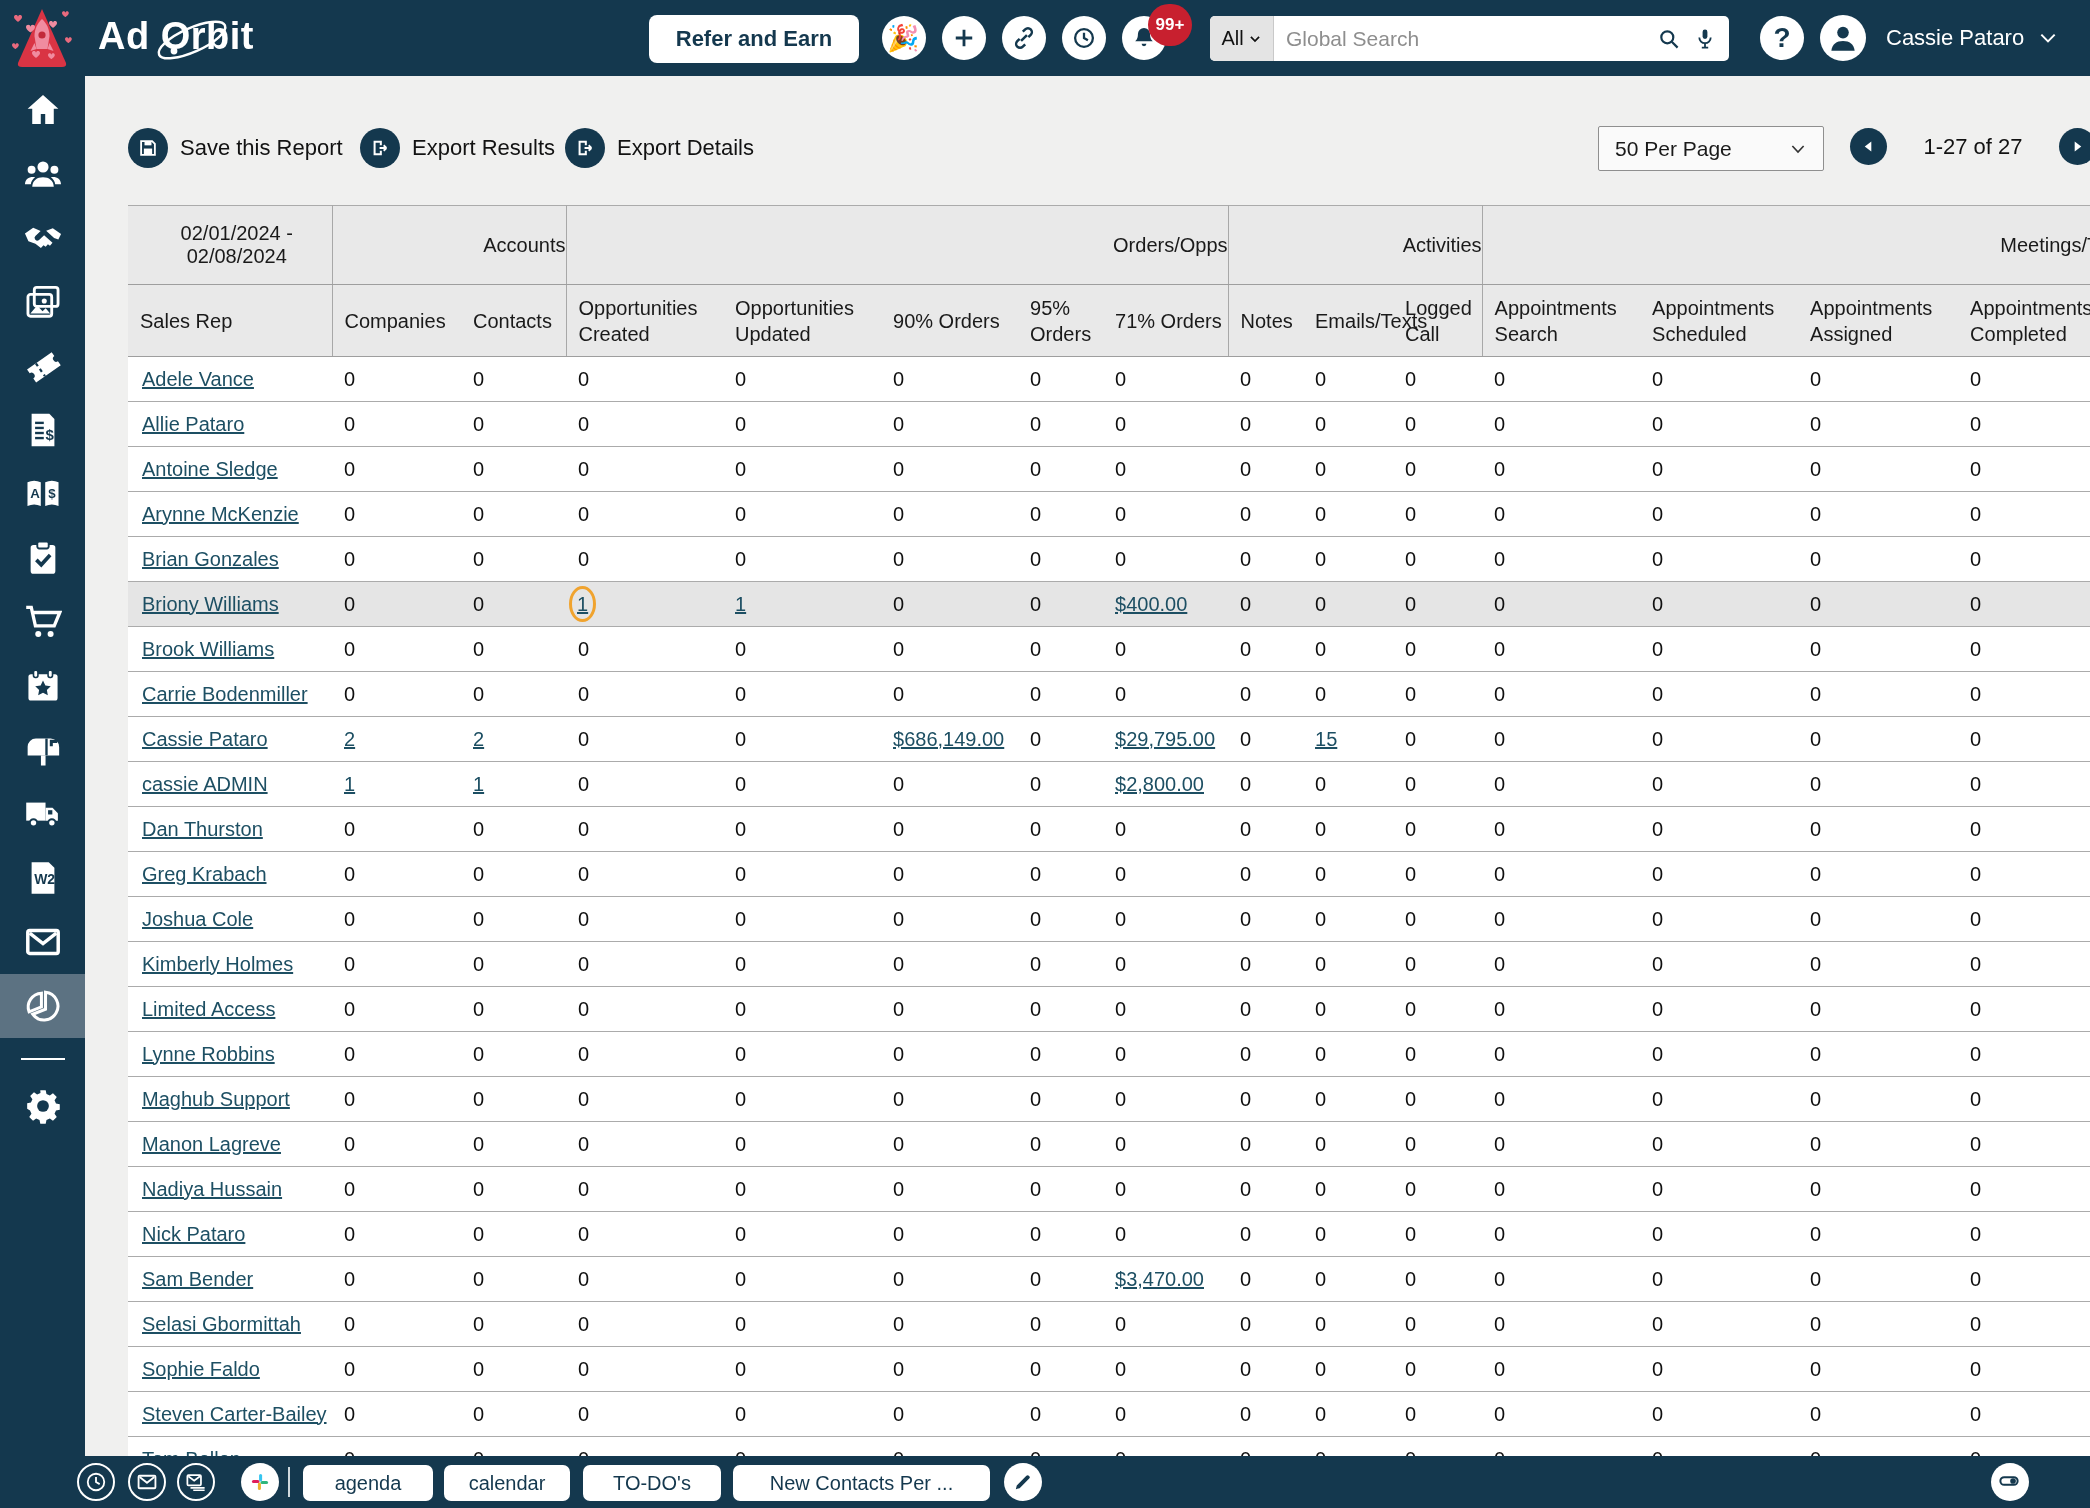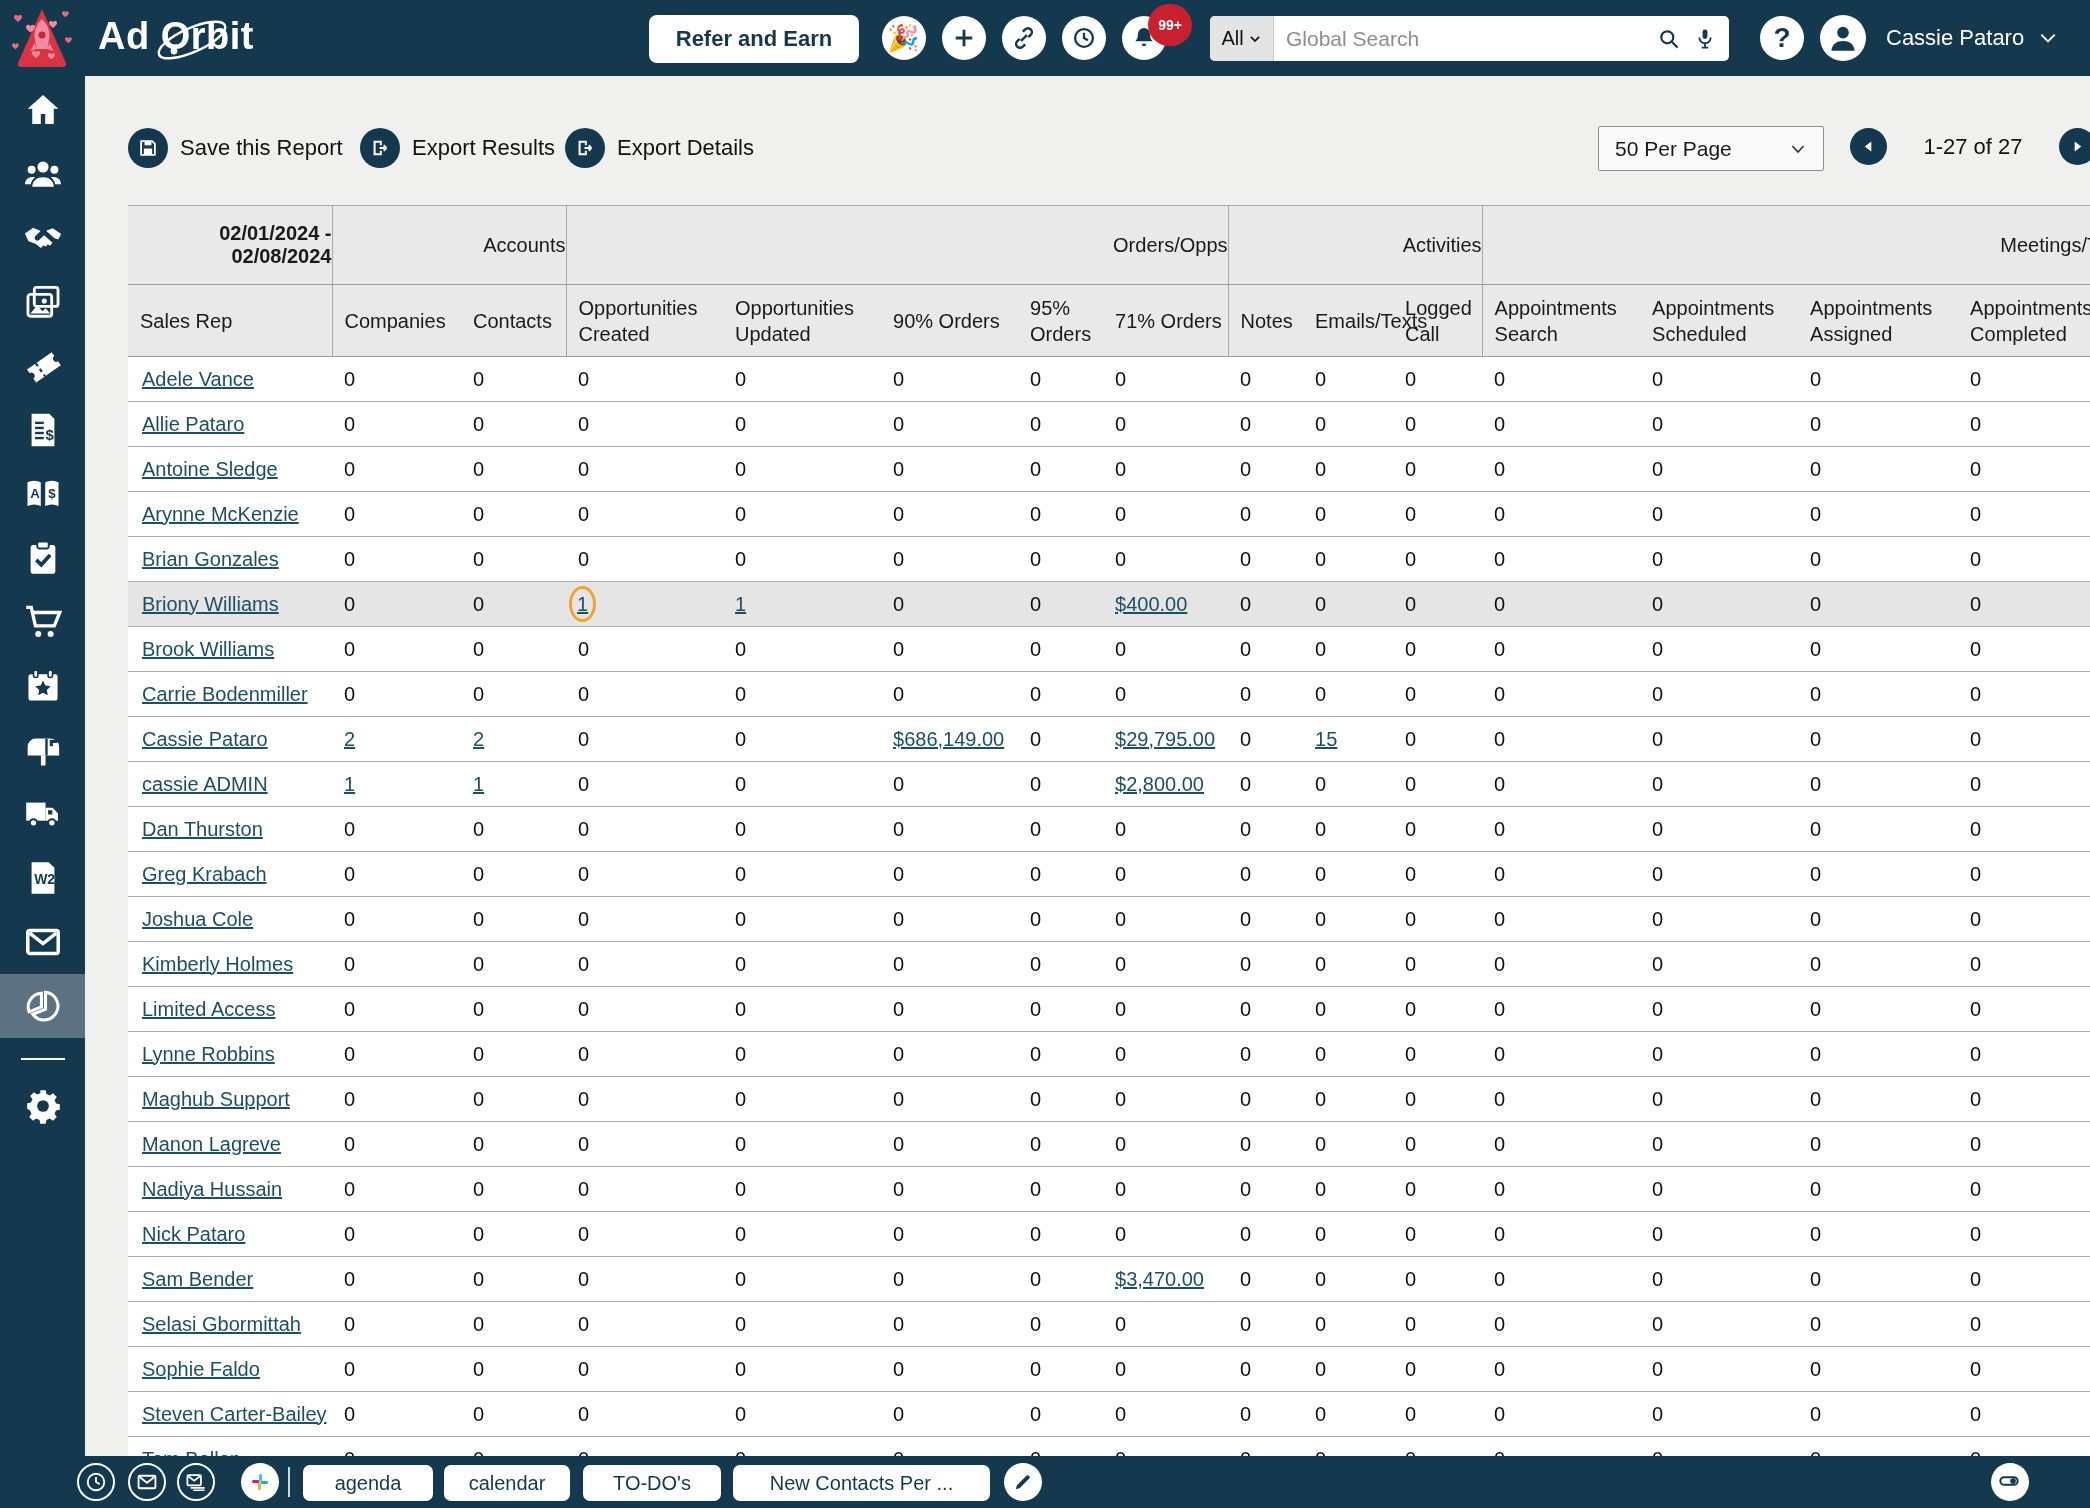--- a/index.html
+++ b/index.html
@@ -12,21 +12,21 @@
   .logo-text { position:absolute; left:98px; top:15px; color:#fff; font-size:38px; font-weight:bold; letter-spacing:.5px; }
   .orbit-ring { position:absolute; left:152px; top:18px; width:80px; height:44px; pointer-events:none; }
   .refer-btn { position:absolute; left:649px; top:15px; width:210px; height:48px; background:#fff; border:none; border-radius:8px;
                color:#14384E; font-size:22px; font-weight:bold; font-family:inherit; cursor:pointer; }
   .qa-wrap { position:absolute; left:882px; top:16px; display:flex; gap:16px; }
   .circle-btn { position:relative; width:44px; height:44px; border-radius:50%; background:#fff; color:#14384E;
                 display:flex; align-items:center; justify-content:center; cursor:pointer; }
   .circle-btn svg { width:26px; height:26px; }
   .circle-btn .emoji { font-size:26px; line-height:1; }
   .badge { position:absolute; right:-26px; top:-12px; min-width:44px; height:42px; padding:0 4px; background:#C8202F; color:#fff;
-           border-radius:22px; font-size:14px; font-weight:bold; display:flex; align-items:center; justify-content:center; }
+           border-radius:22px; font-size:17px; font-weight:bold; display:flex; align-items:center; justify-content:center; }
   .search-pill { position:absolute; left:1210px; top:16px; width:519px; height:45px; background:#fff; border-radius:5px;
                  display:flex; align-items:center; overflow:hidden; }
   .search-scope { width:64px; height:100%; background:#E4E4E4; border-right:1px solid #c9c9c9; display:flex; align-items:center;
                   justify-content:center; gap:4px; font-size:20px; color:#111; cursor:pointer; }
   .search-scope svg { width:14px; height:14px; color:#111; }
   .search-input { flex:1; border:none; outline:none; font-size:21px; padding:0 12px; color:#333; font-family:inherit; }
   .search-input::placeholder { color:#8E8E8E; }
   .search-icons { display:flex; align-items:center; gap:12px; padding-right:12px; color:#14384E; }
   .search-icons svg { width:24px; height:24px; cursor:pointer; }
   .help-circle { position:absolute; left:1760px; top:16px; }
@@ -72,21 +72,21 @@
                justify-content:center; cursor:pointer; }
   .pager-btn svg { width:15px; height:15px; }
   .pager-label { font-size:22px; color:#121212; min-width:128px; text-align:center; }
 
   
   .table-wrap { position:absolute; left:128px; top:205px; width:1962px; overflow:hidden; background:#fff; }
   table { border-collapse:collapse; table-layout:fixed; width:2010px; font-size:20px; }
   thead th { background:#E9E9E9; font-weight:normal; color:#1a1a1a; text-align:left; vertical-align:middle;
              border-bottom:1px solid #9E9E9E; }
   tr.group-row th { height:79px; text-align:right; border-top:1px solid #ABABAB; }
-  tr.group-row th.date-cell { text-align:right; padding-left:14px;font-weight:bold; }
+  tr.group-row th.date-cell { text-align:center; padding-left:14px; }
   tr.cols-row th { height:72px; padding-left:12px; line-height:1.3; }
   th.gb, td.gb-head { border-right:1px solid #A8A8A8; }
   tbody td { height:45px; border-bottom:1px solid #ABABAB; padding-left:12px; white-space:nowrap; background:#fff; color:#101010; }
   tbody tr.hl td { background:#e5e5e5; }
   td.name-cell { padding-left:14px; }
   a.cell-link { color:#1D4F63; text-decoration:underline; cursor:pointer; }
   .ring { display:inline-flex; align-items:center; justify-content:center; border:3px solid #F0A32E; border-radius:50%;
           min-width:24px; height:36px; padding:0 5px; margin:-4px 0 -4px -9px; }
 </style>
 </head>

